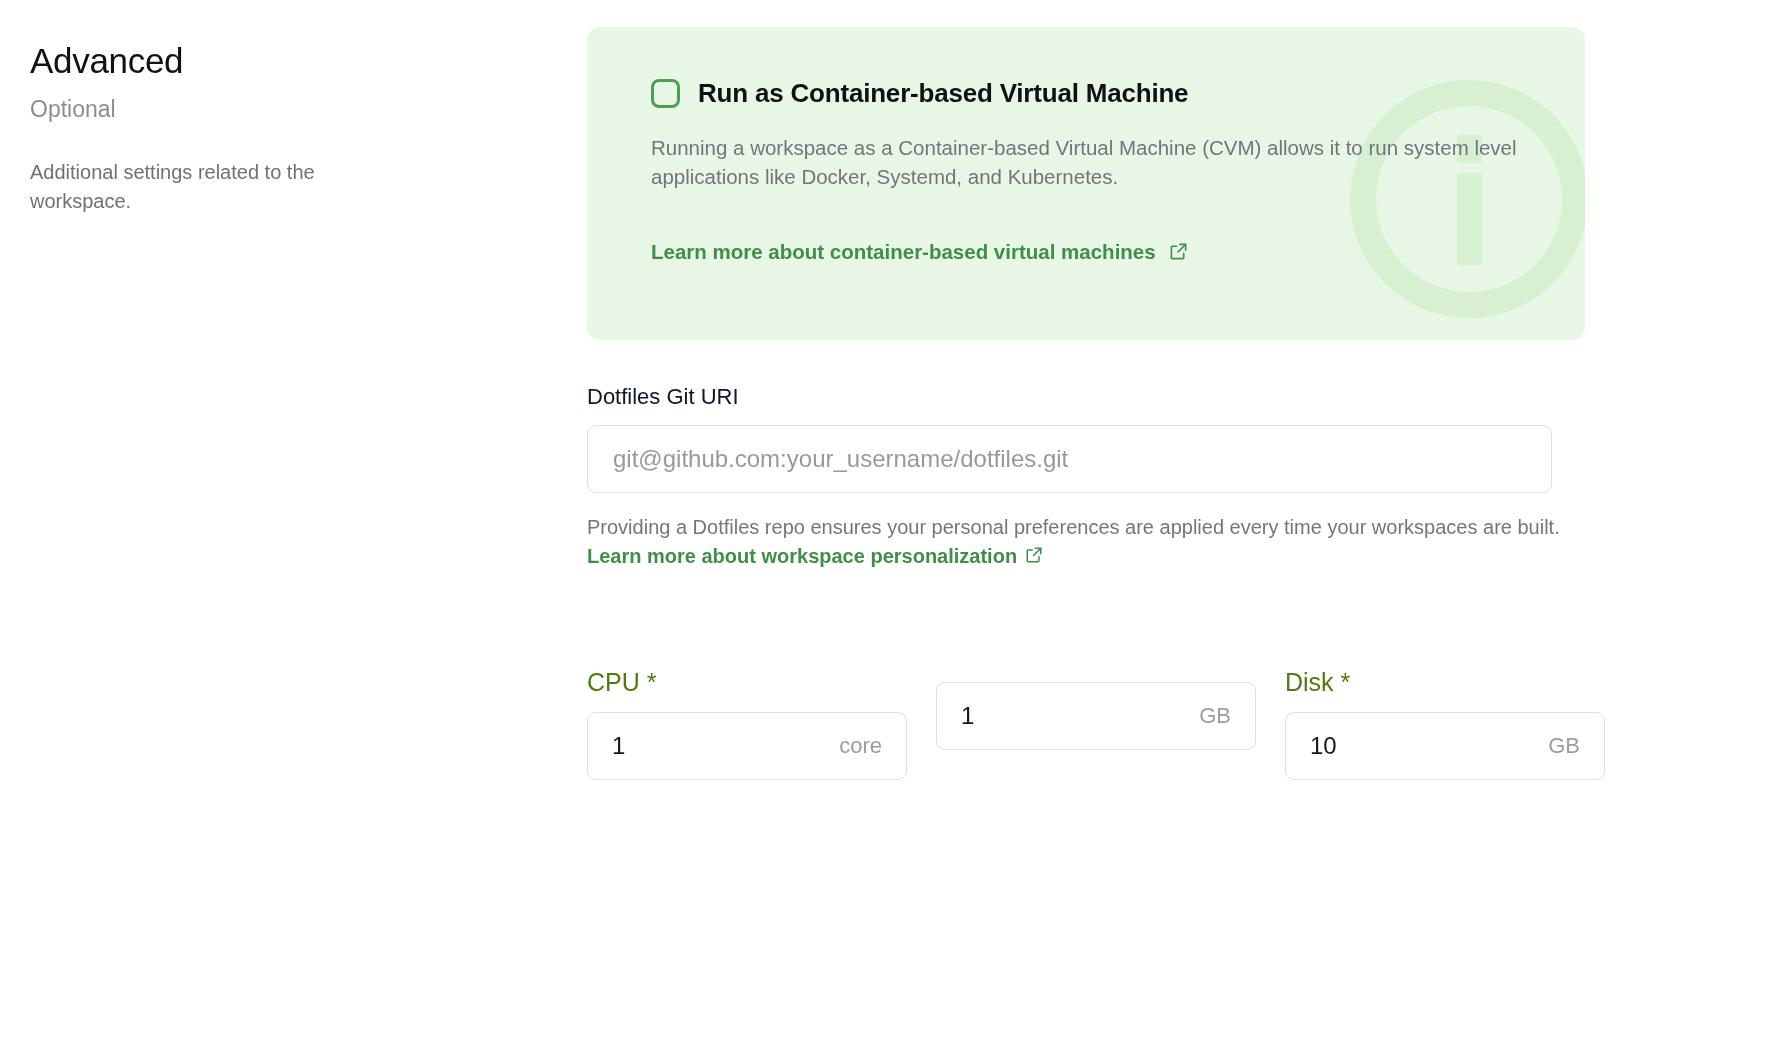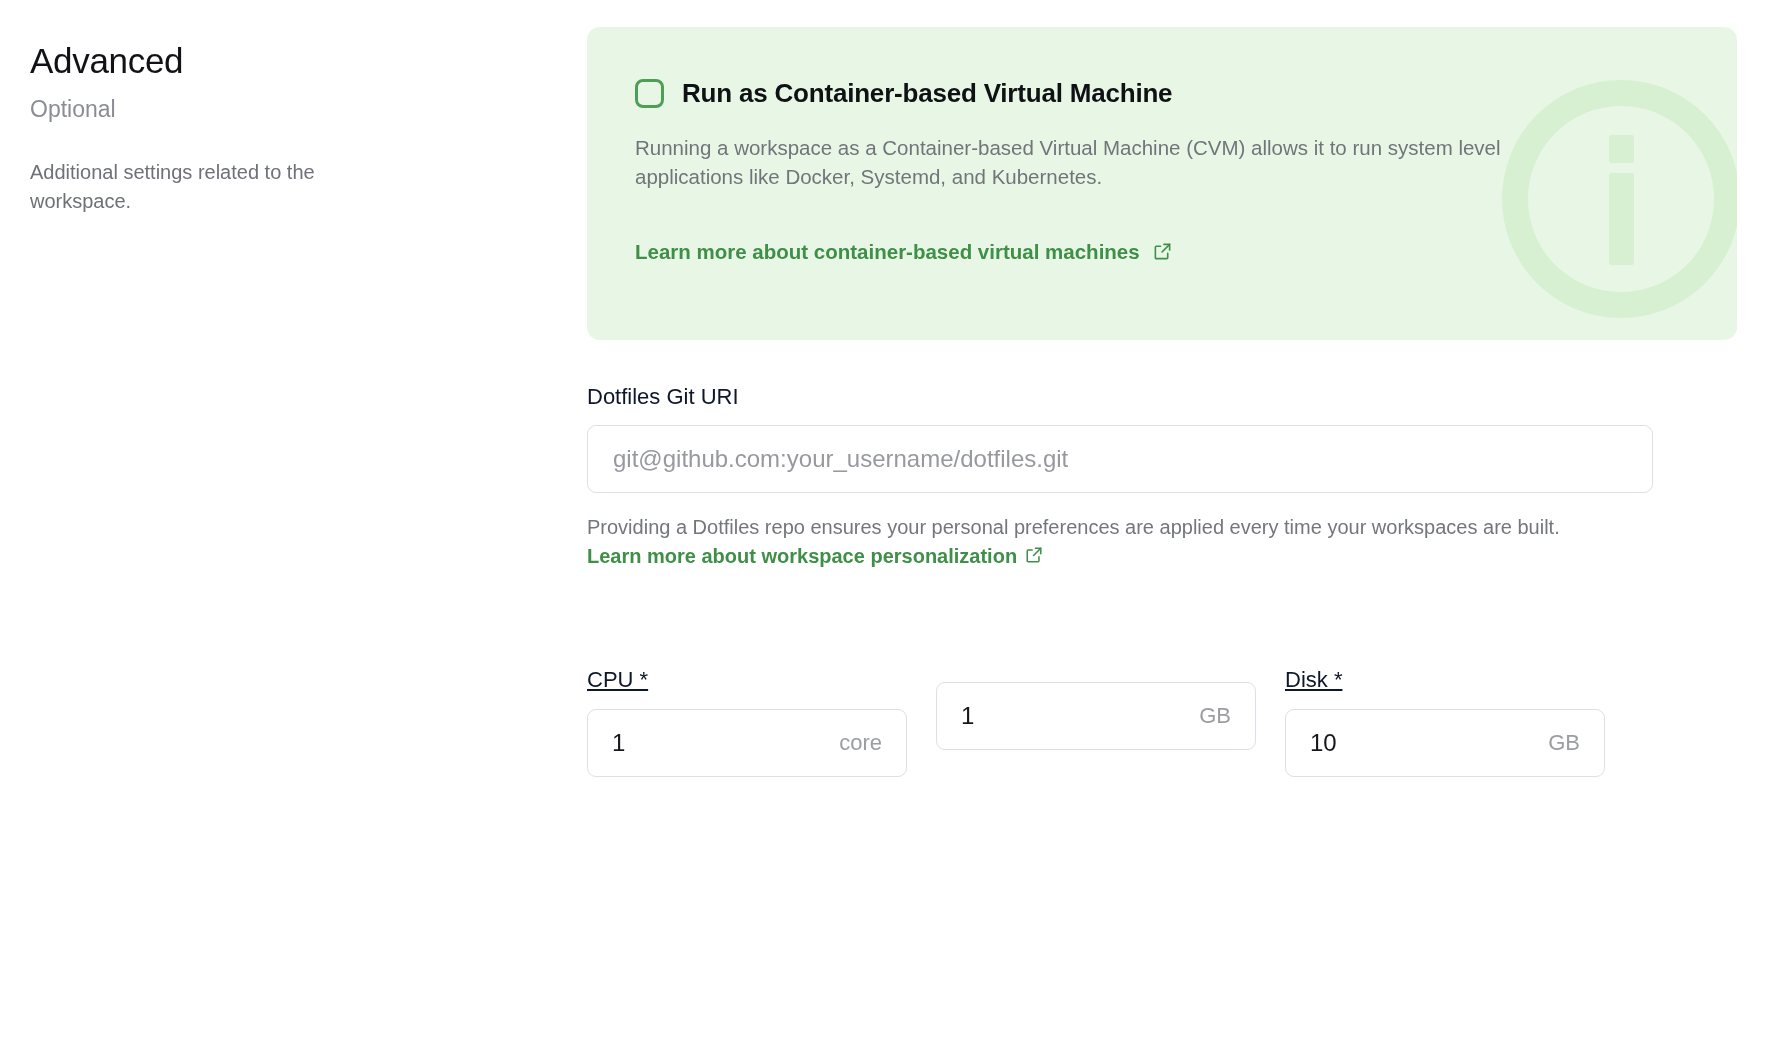--- a/index.html
+++ b/index.html
@@ -50,26 +50,26 @@
   .right-col {
     position: absolute;
     left: 587px; top: 0;
     width: 1150px;
   }
 
   
   .callout {
     position: relative;
     margin-top: 27px;
-    width: 1150px;
+    width: 998px;
     height: 313px;
     background: #e8f7e5;
     border-radius: 13px;
     overflow: hidden;
-    padding: 52px 56px 0 48px;
+    padding: 52px 56px 0 64px;
   }
   .callout-watermark {
     position: absolute;
     right: -8px;
     top: 48px;
     width: 248px;
     height: 248px;
     pointer-events: none;
   }
   .callout-watermark svg { display: block; width: 248px; height: 248px; }
@@ -127,21 +127,21 @@
   .field-label {
     font-size: 22px;
     color: #0f172a;
     font-weight: 400;
     line-height: 1.2;
     display: block;
     margin-top: 44px;
   }
   .text-input {
     margin-top: 15px;
-    width: 1066px;
+    width: 965px;
     height: 68px;
     border: 1.4px solid #dde0e8;
     border-radius: 9px;
     background: #fff;
     display: flex;
     align-items: center;
     padding: 0 25px;
     cursor: text;
   }
   .text-input .ph {
@@ -166,25 +166,24 @@
   .helper .ext-icon { vertical-align: -2px; margin-left: 8px; }
 
   
   .res-row {
     margin-top: 96px;
     display: flex;
     gap: 29px;
   }
   .res-col { width: 320px; }
   .res-label {
-    font-size: 22px;
-    color: #0f172a;
+    font-size: 25px;
+    color: #4d7c0f;
     line-height: 1.2;
     display: block;
-    text-decoration: underline;
   }
   .num-input {
     margin-top: 15px;
     height: 68px;
     border: 1.4px solid #dde0e8;
     border-radius: 9px;
     background: #fff;
     display: flex;
     align-items: center;
     justify-content: space-between;

